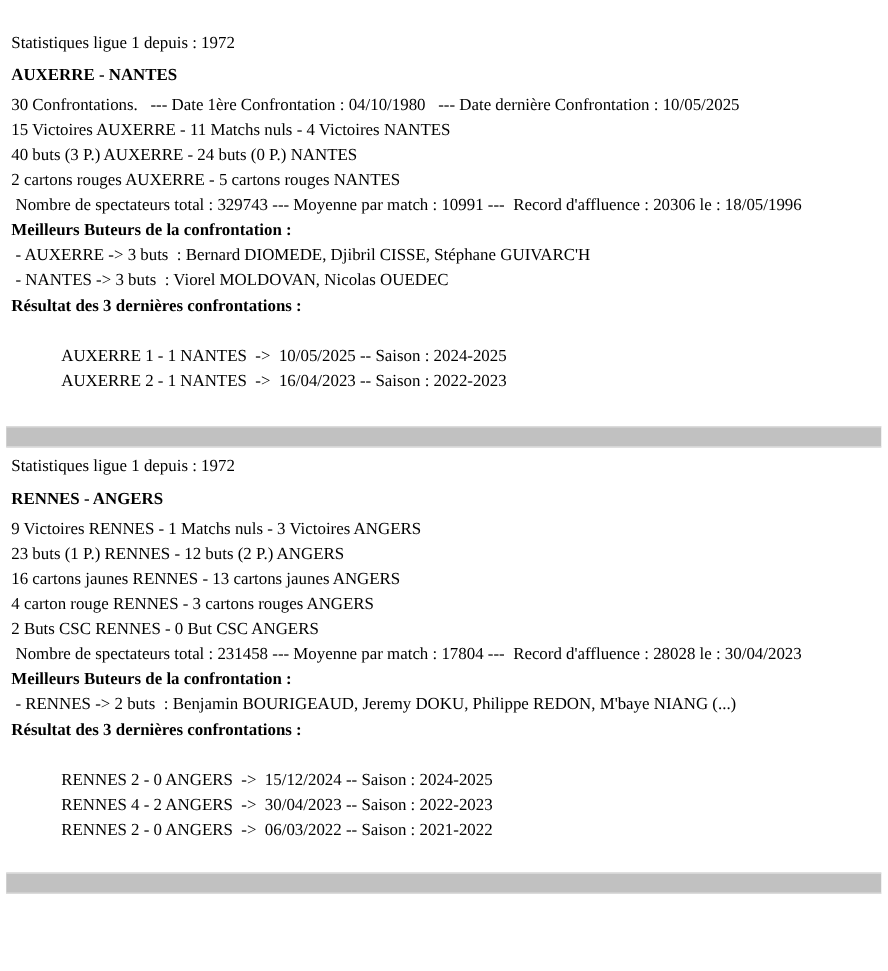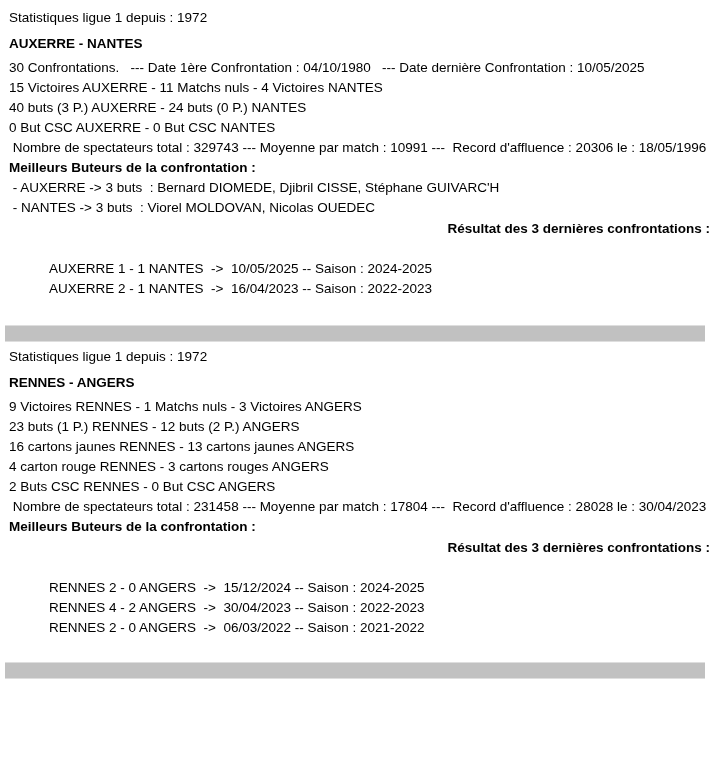--- a/index.html
+++ b/index.html
@@ -9,39 +9,39 @@
   }
   body {
     width: 710px;
     height: 777px;
     overflow: hidden;
     font-family: "Liberation Sans", sans-serif;
     font-size: 13.5px;
     color: #000000;
   }
   .doc {
-    padding-top: 8px;
+    padding-top: 24px;
+    font-family: Liberation Serif, serif;
   }
   .line {
     height: 20px;
     line-height: 20px;
     margin-left: 9px;
     white-space: pre;
   }
   .title {
     font-weight: bold;
     font-size: 13.5px;
     margin: 6px 0 4px 9px;
   }
   .bold {
     font-weight: bold;
   }
   .results-heading {
     margin-top: 1px;
-    text-align: right;
   }
   .results-list {
     margin-top: 20px;
   }
   .result {
     margin-left: 49px;
   }
   .separator {
     height: 17px;
     width: 700px;
@@ -59,21 +59,21 @@
 <body style="background: rgb(255, 255, 255); color: rgb(0, 0, 0);">
 
 <div class="doc">
 
   <section>
     <div class="line">Statistiques ligue 1 depuis : 1972</div>
     <div class="line title">AUXERRE - NANTES</div>
     <div class="line">30 Confrontations.   --- Date 1ère Confrontation : 04/10/1980   --- Date dernière Confrontation : 10/05/2025</div>
     <div class="line">15 Victoires AUXERRE - 11 Matchs nuls - 4 Victoires NANTES</div>
     <div class="line">40 buts (3 P.) AUXERRE - 24 buts (0 P.) NANTES</div>
-    <div class="line">0 But CSC AUXERRE - 0 But CSC NANTES</div>
+    <div class="line">2 cartons rouges AUXERRE - 5 cartons rouges NANTES</div>
     <div class="line"> Nombre de spectateurs total : 329743 --- Moyenne par match : 10991 ---  Record d'affluence : 20306 le : 18/05/1996</div>
     <div class="line bold">Meilleurs Buteurs de la confrontation :</div>
     <div class="line"> - AUXERRE -&gt; 3 buts  : Bernard DIOMEDE, Djibril CISSE, Stéphane GUIVARC'H</div>
     <div class="line"> - NANTES -&gt; 3 buts  : Viorel MOLDOVAN, Nicolas OUEDEC</div>
     <div class="line bold results-heading">Résultat des 3 dernières confrontations :</div>
     <div class="results-list">
       <div class="line result">AUXERRE 1 - 1 NANTES  -&gt;  10/05/2025 -- Saison : 2024-2025</div>
       <div class="line result">AUXERRE 2 - 1 NANTES  -&gt;  16/04/2023 -- Saison : 2022-2023</div>
     </div>
   </section>
@@ -83,20 +83,21 @@
   <section>
     <div class="line">Statistiques ligue 1 depuis : 1972</div>
     <div class="line title">RENNES - ANGERS</div>
     <div class="line">9 Victoires RENNES - 1 Matchs nuls - 3 Victoires ANGERS</div>
     <div class="line">23 buts (1 P.) RENNES - 12 buts (2 P.) ANGERS</div>
     <div class="line">16 cartons jaunes RENNES - 13 cartons jaunes ANGERS</div>
     <div class="line">4 carton rouge RENNES - 3 cartons rouges ANGERS</div>
     <div class="line">2 Buts CSC RENNES - 0 But CSC ANGERS</div>
     <div class="line"> Nombre de spectateurs total : 231458 --- Moyenne par match : 17804 ---  Record d'affluence : 28028 le : 30/04/2023</div>
     <div class="line bold">Meilleurs Buteurs de la confrontation :</div>
+    <div class="line"> - RENNES -&gt; 2 buts  : Benjamin BOURIGEAUD, Jeremy DOKU, Philippe REDON, M'baye NIANG (...)</div>
     <div class="line bold results-heading">Résultat des 3 dernières confrontations :</div>
     <div class="results-list">
       <div class="line result">RENNES 2 - 0 ANGERS  -&gt;  15/12/2024 -- Saison : 2024-2025</div>
       <div class="line result">RENNES 4 - 2 ANGERS  -&gt;  30/04/2023 -- Saison : 2022-2023</div>
       <div class="line result">RENNES 2 - 0 ANGERS  -&gt;  06/03/2022 -- Saison : 2021-2022</div>
     </div>
   </section>
 
   <div class="separator bottom" style="background: rgb(193, 193, 193);"></div>
 

